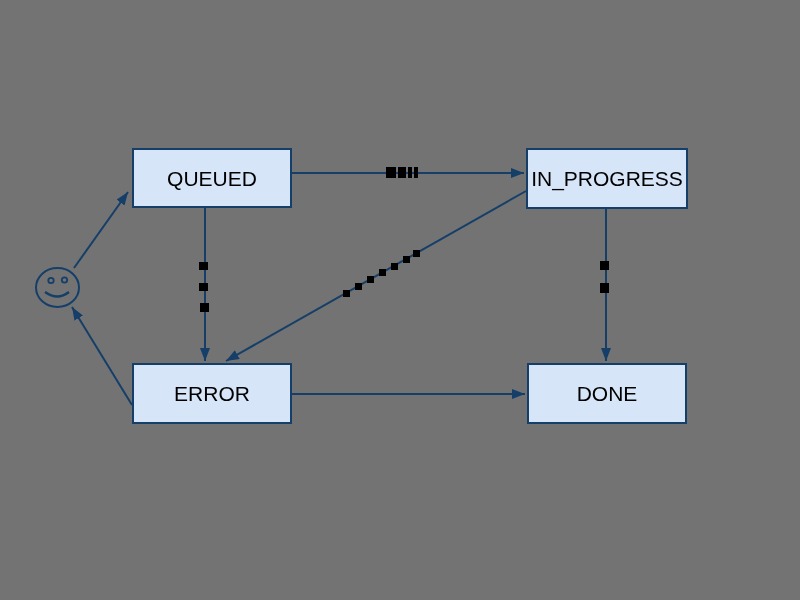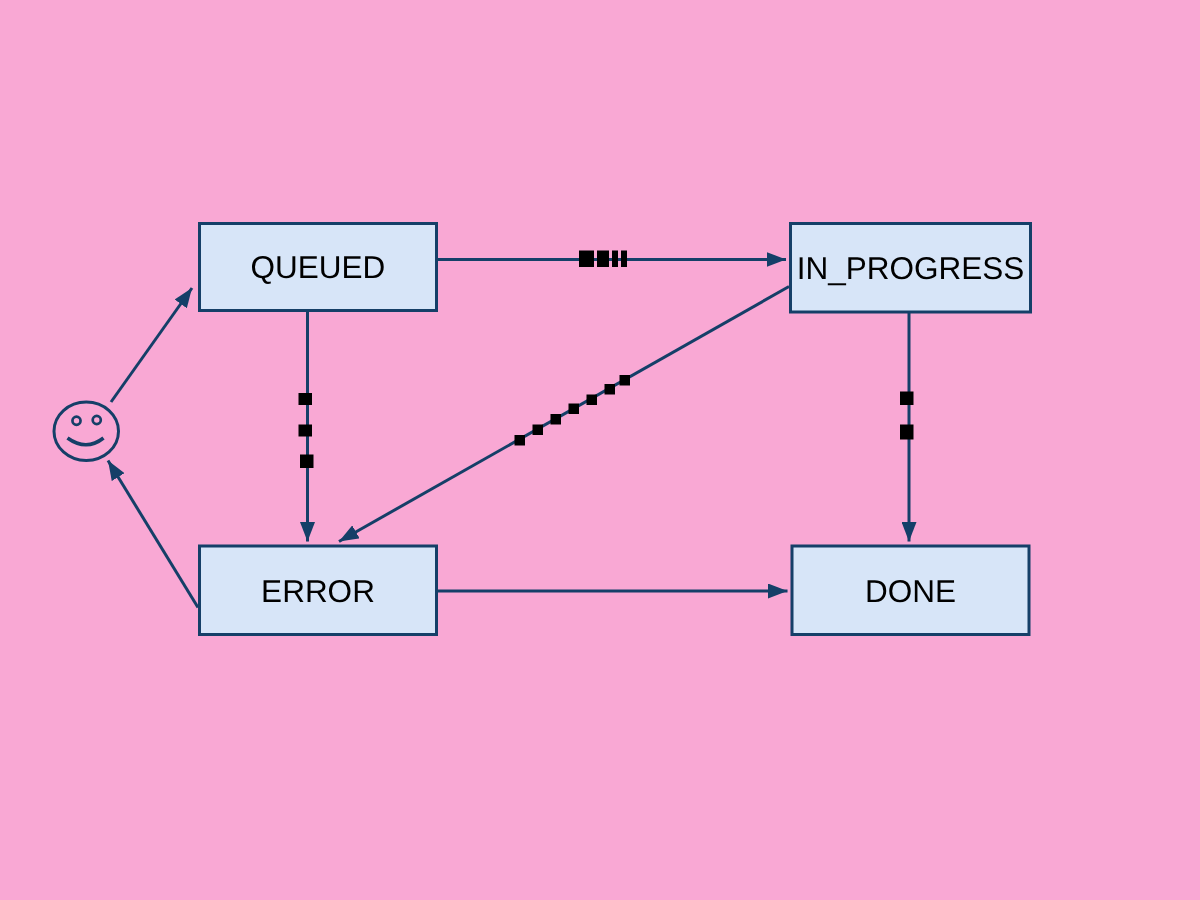--- a/index.html
+++ b/index.html
@@ -8,21 +8,21 @@
     background: #000000;
     width: 800px;
     height: 600px;
     overflow: hidden;
     font-family: "Liberation Sans", sans-serif;
   }
   .canvas {
     position: relative;
     width: 800px;
     height: 600px;
-    background: #f9a8d4;
+    background: #737373;
   }
   svg { display: block; }
   .node-box {
     fill: #d7e5f8;
     stroke: #153f68;
     stroke-width: 2;
   }
   .node-label {
     fill: #000000;
     font-family: "Liberation Sans", sans-serif;

